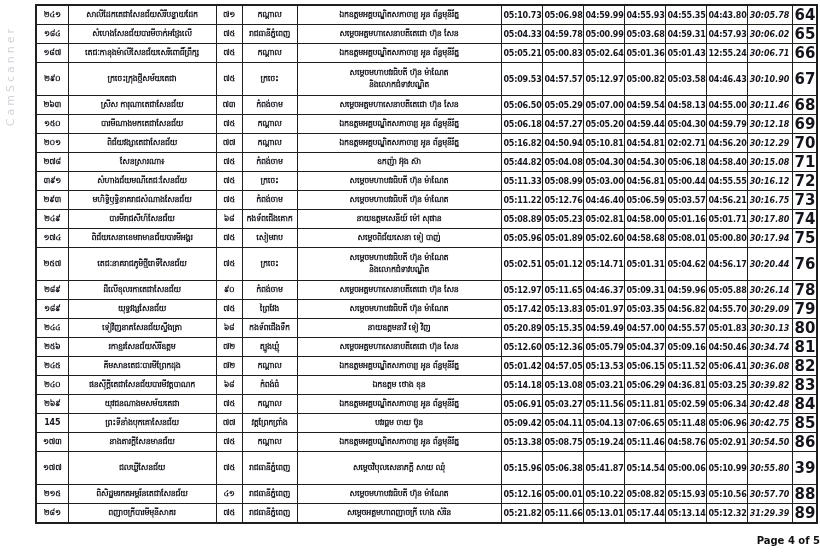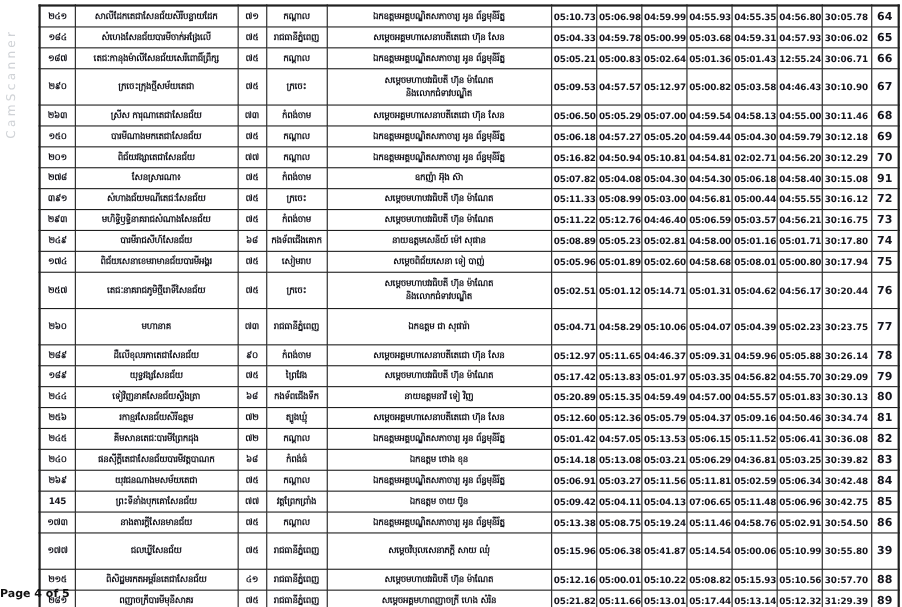--- a/index.html
+++ b/index.html
@@ -51,29 +51,30 @@
     line-height:12px;
   }
   .time{
     font-size:8px;
     font-weight:700;
     letter-spacing:-0.2px;
   }
   .total{
     font-size:8px;
     font-weight:700;
+    font-style:italic;
   }
   .rank{
-    font-size:10px;
+    font-size:15px;
     font-weight:700;
   }
   .patron-line{display:block;line-height:12px;}
   .footer{
     position:absolute;left:0;bottom:6px;width:100%;
-    text-align:left;
+    text-align:right;
     font-size:10px;font-weight:700;
     color:#111;
     margin-top:16px;
   }
 </style>
 </head>
 <body>
 
 <div class="page">
 
@@ -102,21 +103,21 @@
           <td class="khmer">៧១</td>
           <td class="khmer">កណ្តាល</td>
           <td class="khmer">
             <span class="patron-line">ឯកឧត្តមអគ្គបណ្ឌិតសភាចារ្យ អូន ព័ន្ធមុនីរ័ត្ន</span>
           </td>
           <td class="time">05:10.73</td>
           <td class="time">05:06.98</td>
           <td class="time">04:59.99</td>
           <td class="time">04:55.93</td>
           <td class="time">04:55.35</td>
-          <td class="time">04:56.80</td>
+          <td class="time">04:43.80</td>
           <td class="total">30:05.78</td>
           <td class="rank">64</td>
         </tr>
         <tr>
           <td class="khmer">១៨៤</td>
           <td class="khmer">សំហេងសែនជ័យបារមីចាក់អង្រែលើ</td>
           <td class="khmer">៧៥</td>
           <td class="khmer">រាជធានីភ្នំពេញ</td>
           <td class="khmer">
             <span class="patron-line">សម្តេចអគ្គមហាសេនាបតីតេជោ ហ៊ុន សែន</span>
@@ -217,28 +218,28 @@
           <td class="rank">70</td>
         </tr>
         <tr>
           <td class="khmer">២៧៨</td>
           <td class="khmer">សែនស្រារណា៖</td>
           <td class="khmer">៧៥</td>
           <td class="khmer">កំពង់ចាម</td>
           <td class="khmer">
             <span class="patron-line">ឧកញ៉ា អ៊ុង ស៊ា</span>
           </td>
-          <td class="time">05:07.82</td>
+          <td class="time">05:44.82</td>
           <td class="time">05:04.08</td>
           <td class="time">05:04.30</td>
           <td class="time">04:54.30</td>
           <td class="time">05:06.18</td>
           <td class="time">04:58.40</td>
           <td class="total">30:15.08</td>
-          <td class="rank">91</td>
+          <td class="rank">71</td>
         </tr>
         <tr>
           <td class="khmer">៣៩១</td>
           <td class="khmer">សំហាងជ័យមណីតេជៈសែនជ័យ</td>
           <td class="khmer">៧៥</td>
           <td class="khmer">ក្រចេះ</td>
           <td class="khmer">
             <span class="patron-line">សម្តេចមហាបវរធិបតី ហ៊ុន ម៉ាណែត</span>
           </td>
           <td class="time">05:11.33</td>
@@ -312,37 +313,20 @@
           </td>
           <td class="time">05:02.51</td>
           <td class="time">05:01.12</td>
           <td class="time">05:14.71</td>
           <td class="time">05:01.31</td>
           <td class="time">05:04.62</td>
           <td class="time">04:56.17</td>
           <td class="total">30:20.44</td>
           <td class="rank">76</td>
         </tr>
-        <tr class="tall">
-          <td class="khmer">២៦០</td>
-          <td class="khmer">មហានាគ</td>
-          <td class="khmer">៧៣</td>
-          <td class="khmer">រាជធានីភ្នំពេញ</td>
-          <td class="khmer">
-            <span class="patron-line">ឯកឧត្តម ជា សុផារ៉ា</span>
-          </td>
-          <td class="time">05:04.71</td>
-          <td class="time">04:58.29</td>
-          <td class="time">05:10.06</td>
-          <td class="time">05:04.07</td>
-          <td class="time">05:04.39</td>
-          <td class="time">05:02.23</td>
-          <td class="total">30:23.75</td>
-          <td class="rank">77</td>
-        </tr>
         <tr>
           <td class="khmer">២៨៩</td>
           <td class="khmer">ដឺលើខុលរកាតេជាសែនជ័យ</td>
           <td class="khmer">៩០</td>
           <td class="khmer">កំពង់ចាម</td>
           <td class="khmer">
             <span class="patron-line">សម្តេចអគ្គមហាសេនាបតីតេជោ ហ៊ុន សែន</span>
           </td>
           <td class="time">05:12.97</td>
           <td class="time">05:11.65</td>
@@ -454,21 +438,21 @@
           <td class="time">05:06.34</td>
           <td class="total">30:42.48</td>
           <td class="rank">84</td>
         </tr>
         <tr>
           <td class="khmer">145</td>
           <td class="khmer">ព្រះទីនាំងបុកគោសែនជ័យ</td>
           <td class="khmer">៧៧</td>
           <td class="khmer">វត្តព្រែកព្រាំង</td>
           <td class="khmer">
-            <span class="patron-line">ឯកឧត្តម ចាយ ប៊ូន</span>
+            <span class="patron-line">បវរធ្តម ចាយ ប៊ូន</span>
           </td>
           <td class="time">05:09.42</td>
           <td class="time">05:04.11</td>
           <td class="time">05:04.13</td>
           <td class="time">07:06.65</td>
           <td class="time">05:11.48</td>
           <td class="time">05:06.96</td>
           <td class="total">30:42.75</td>
           <td class="rank">85</td>
         </tr>

